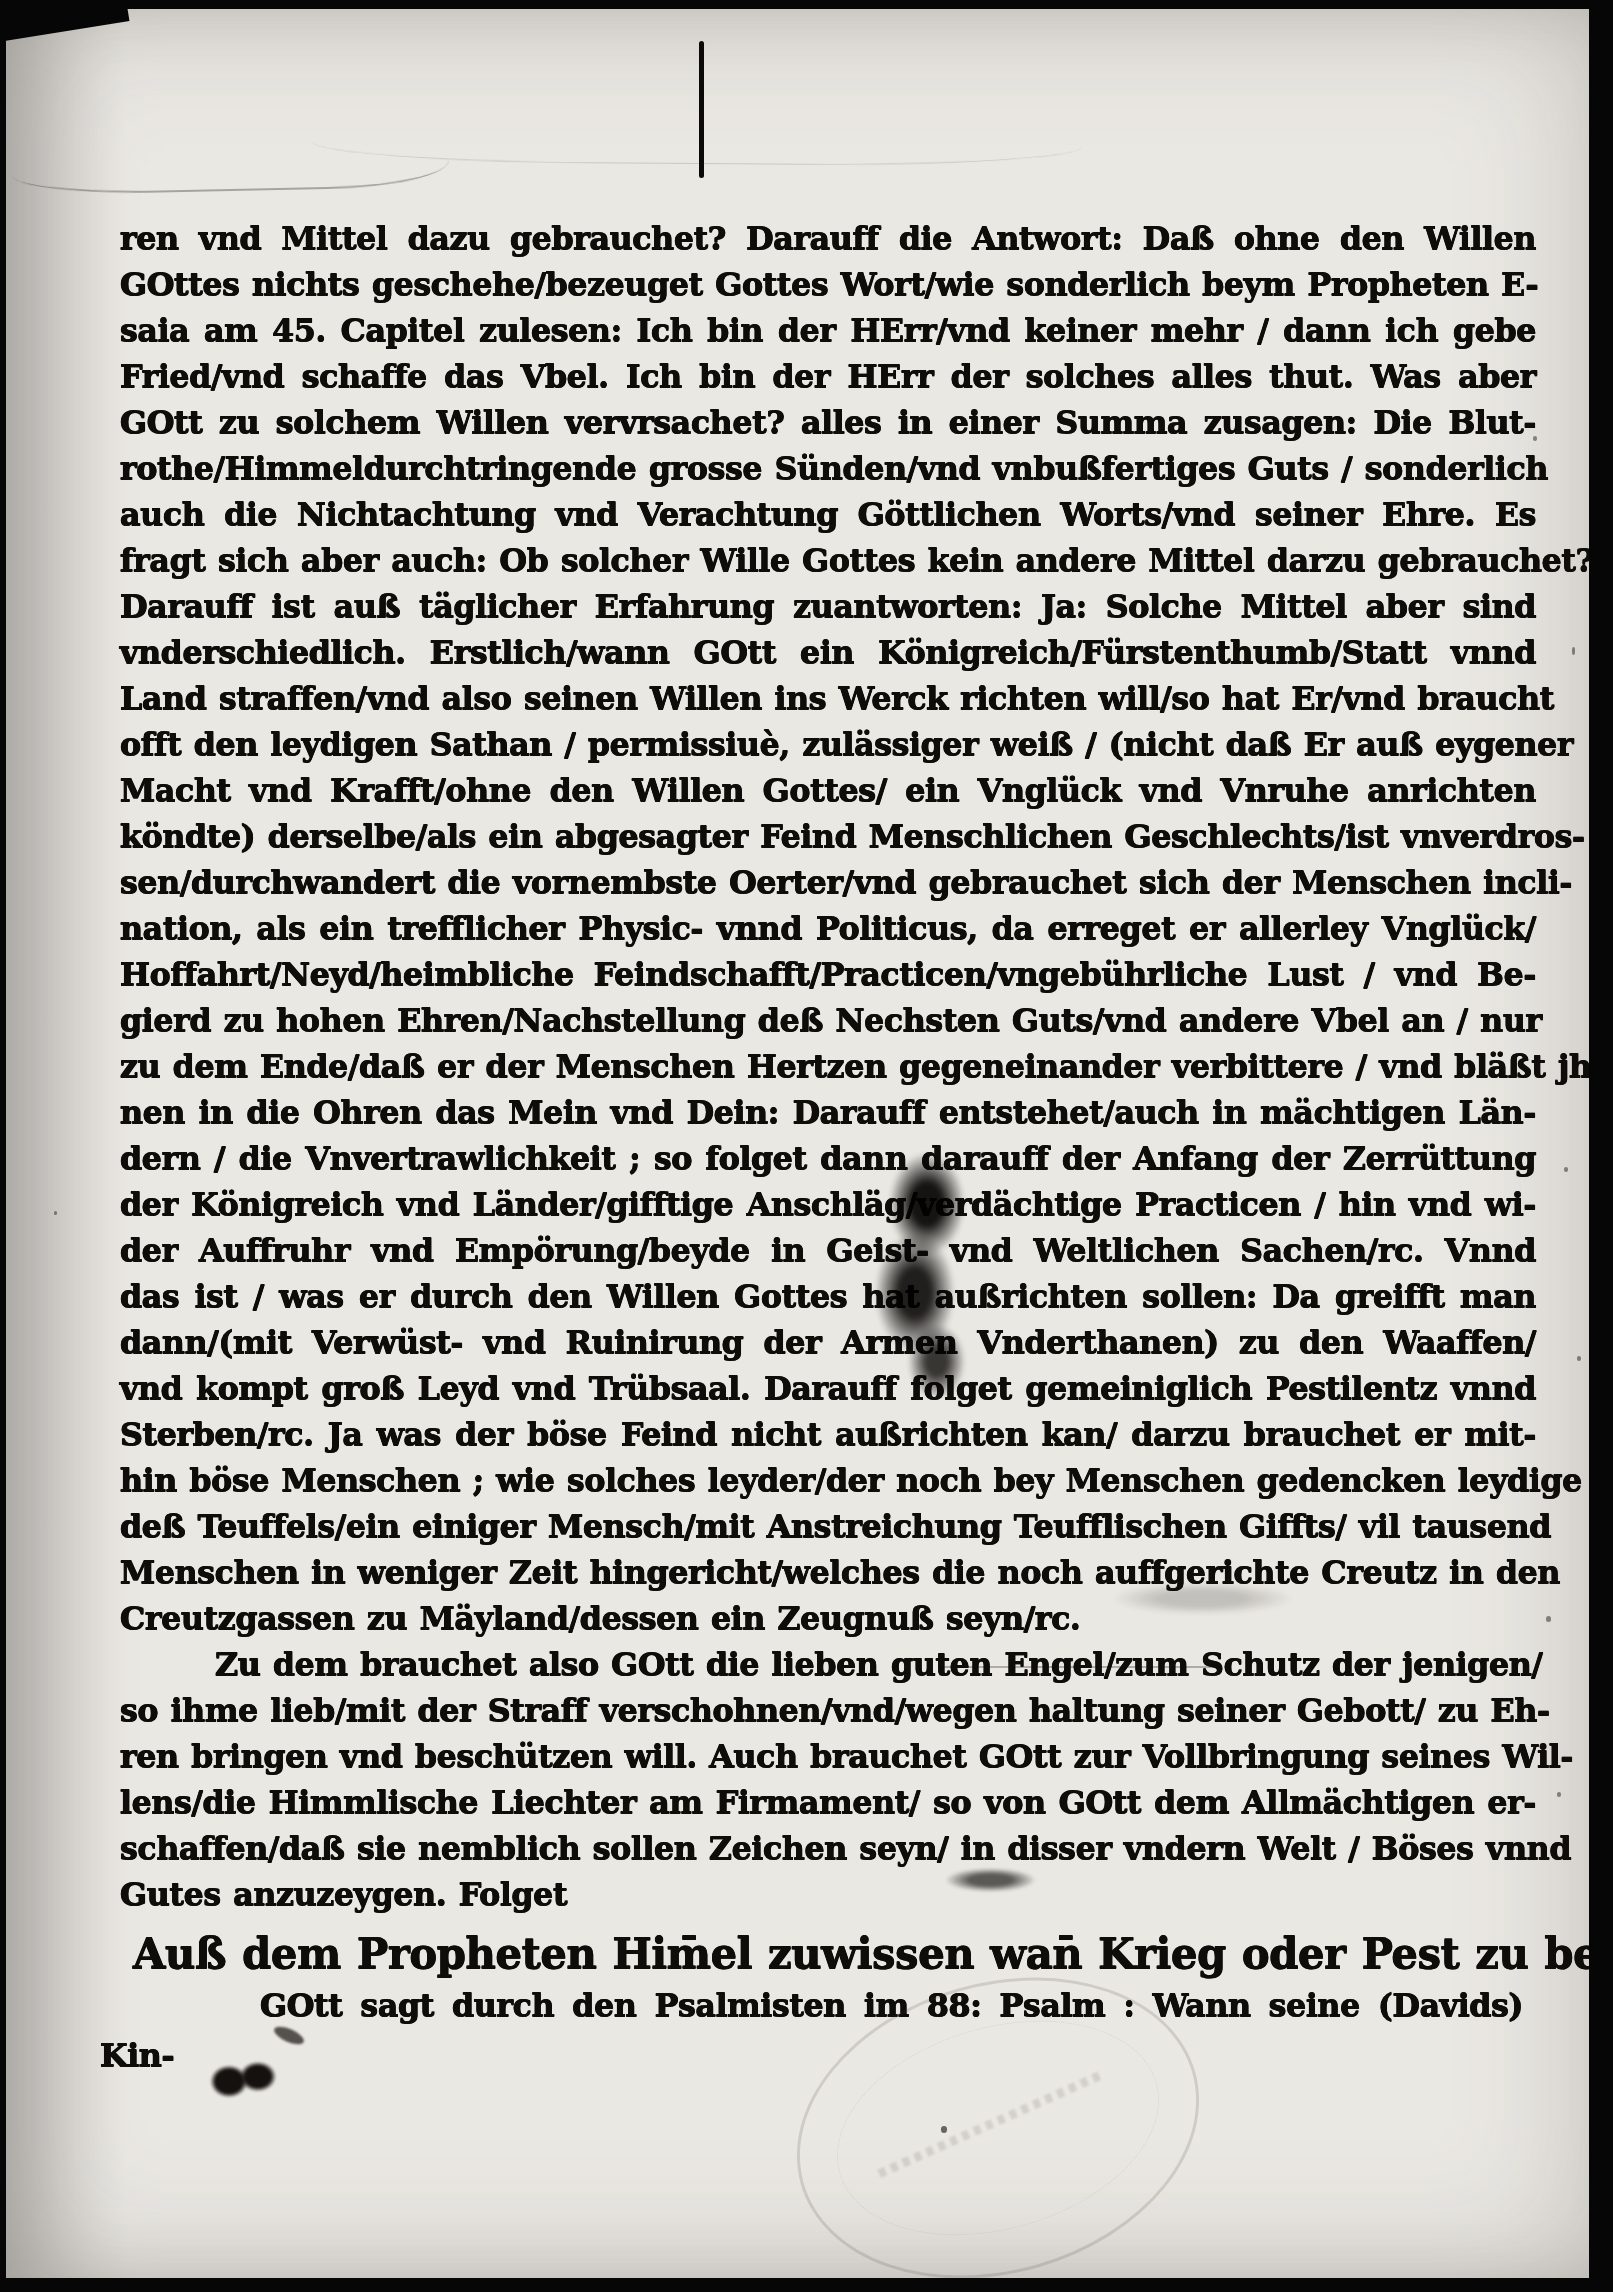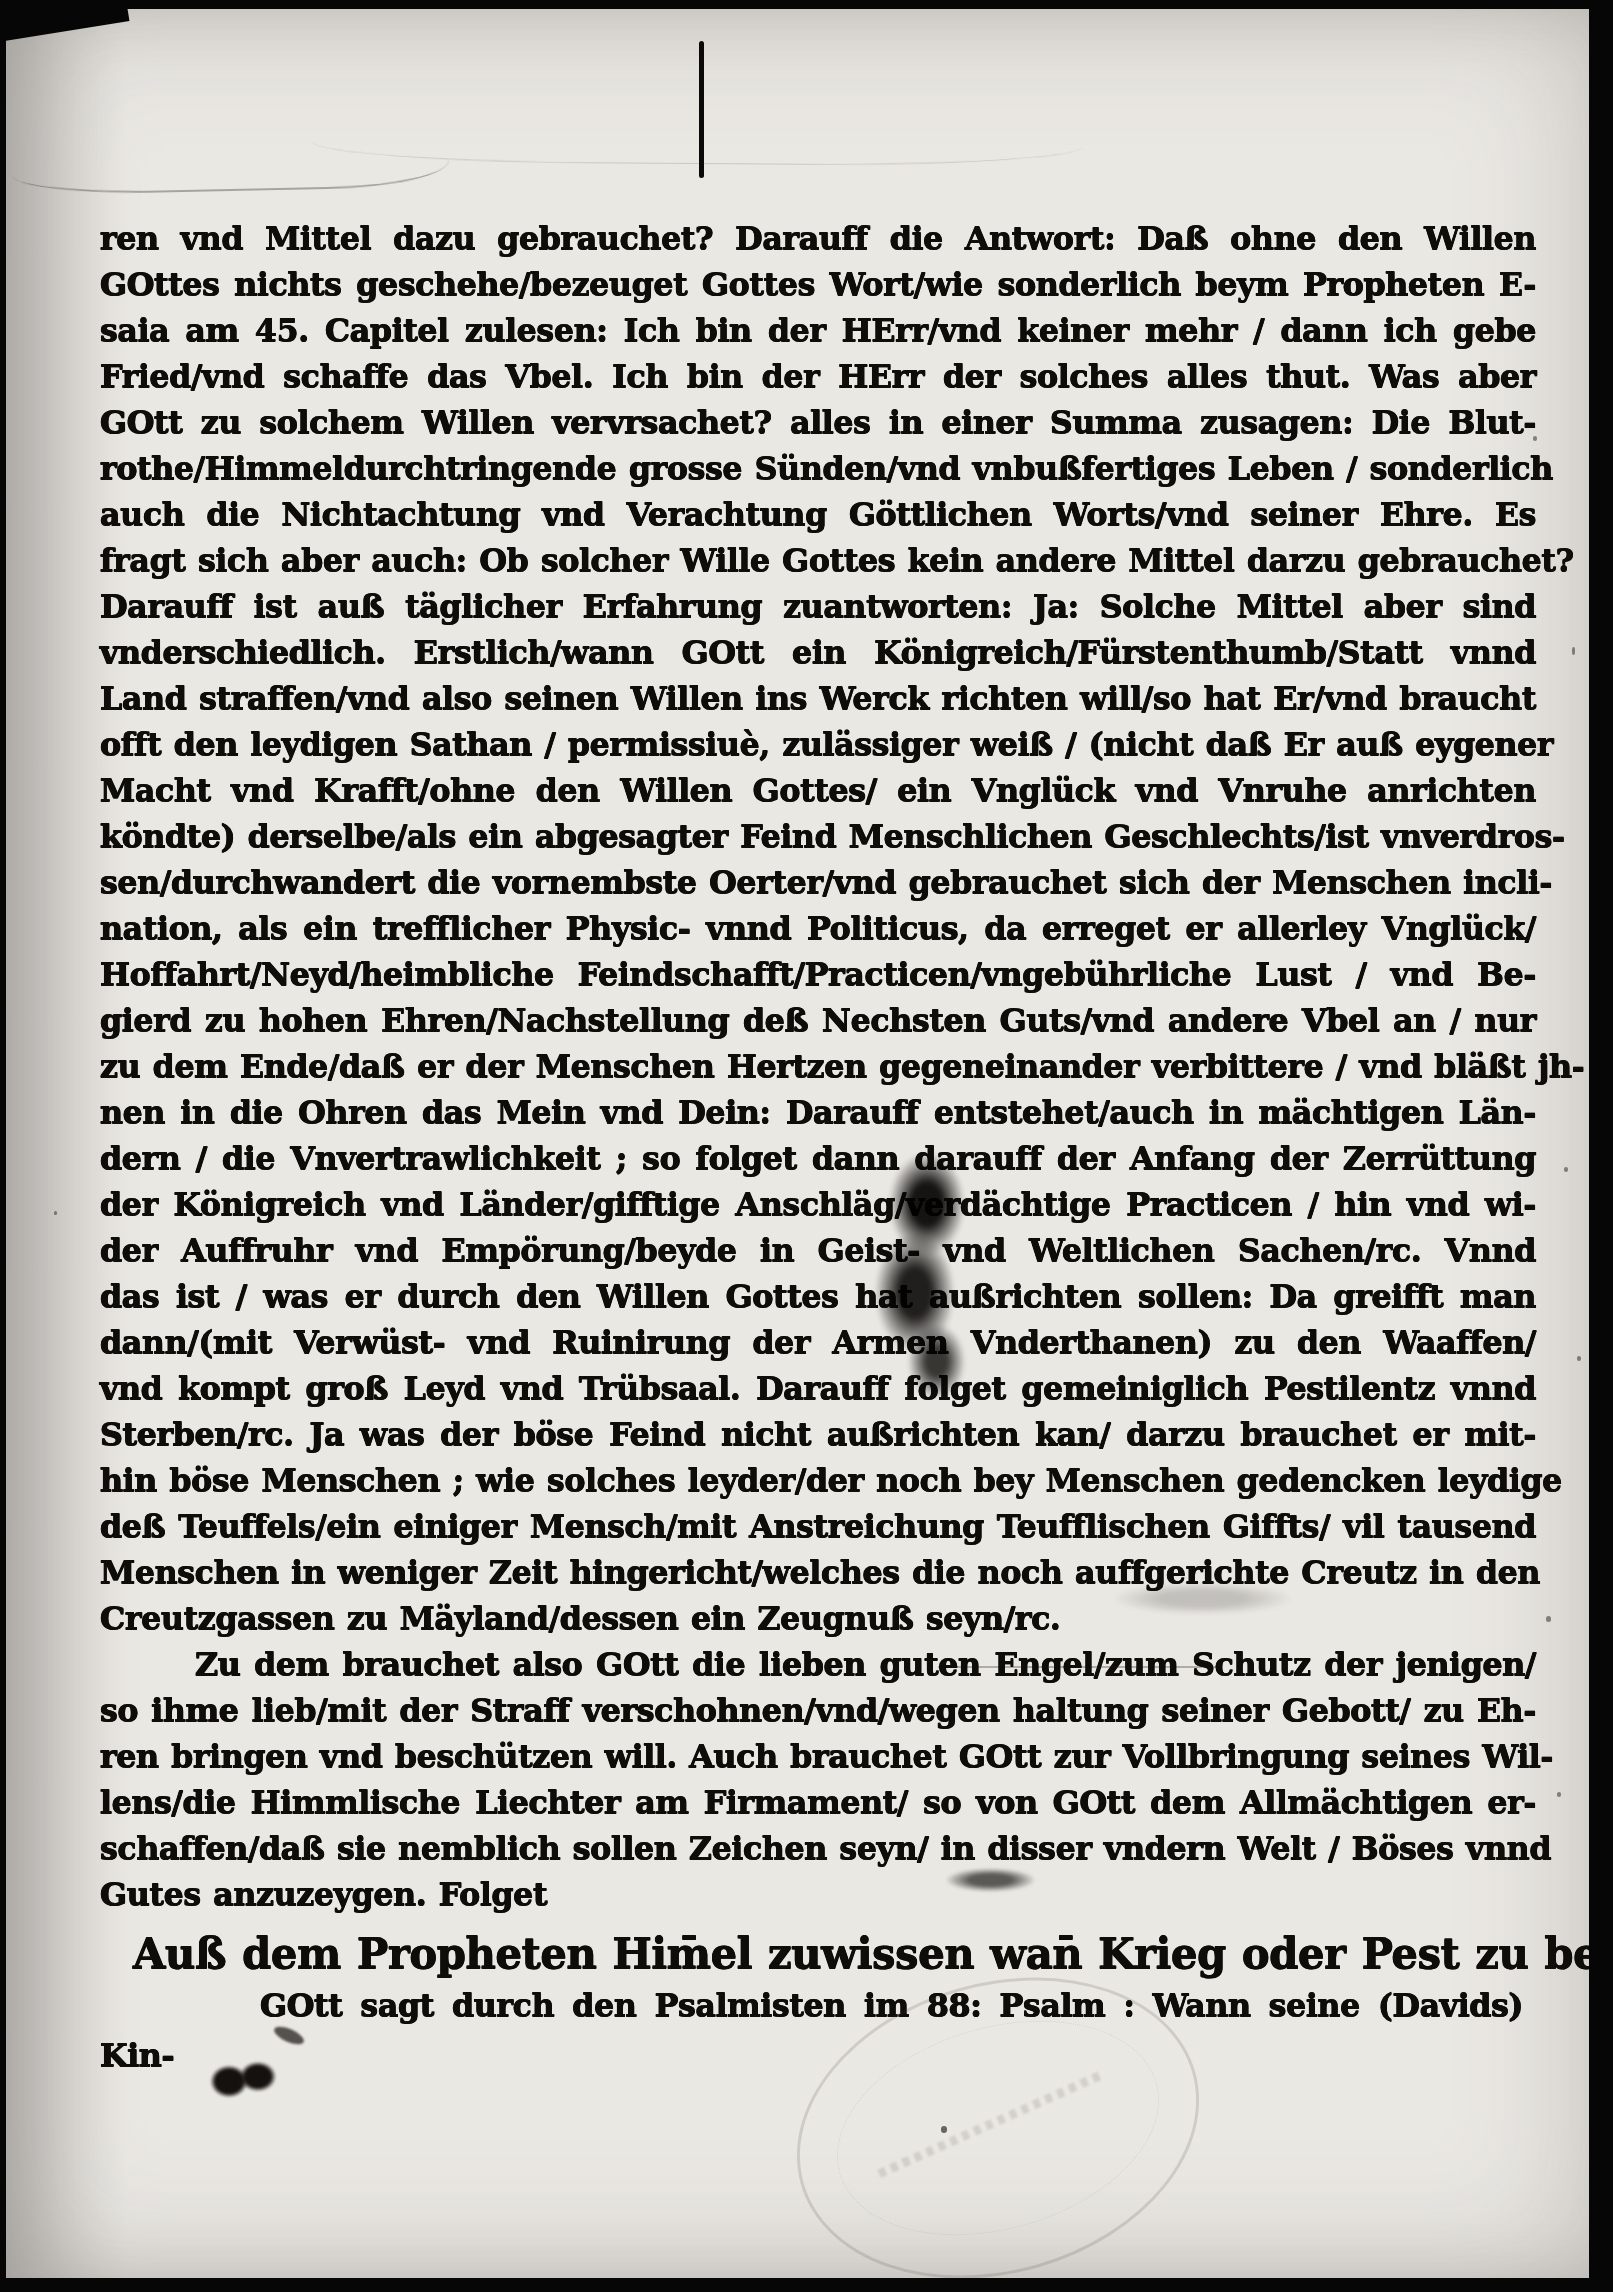--- a/index.html
+++ b/index.html
@@ -23,21 +23,21 @@
   .pencil-arc-b{position:absolute;left:306px;top:135px;width:770px;height:18.6px;
          border-bottom:1.9px solid rgba(35,33,30,.16);border-radius:0 0 50% 50%/0 0 140% 140%;
          transform:rotate(.4deg);filter:blur(0.7px);}
   .scratch-line{position:absolute;left:932px;top:1657px;width:278px;height:1.9px;
          background:rgba(20,18,16,.28);filter:blur(0.4px);}
   
   .text-block{position:absolute;left:94px;top:206px;width:1436px;color:#0f0d0a;
          font-size:32px;font-weight:700;line-height:46px;letter-spacing:-0.6px;word-spacing:1.9px;
          text-shadow:0.6px 0 0 currentColor, 0 0.6px 0 currentColor, 0.6px 0.6px 0 currentColor;
          overflow:visible;}
-  .line{white-space:nowrap;text-align:justify;text-align-last:justify;}
+  .line{white-space:nowrap;text-align:justify;text-align-last:justify;margin-left:20px;}
   .para .line:last-child{text-align-last:left;}
   .p2 .line:first-child{text-indent:95px;}
   .heading{margin-top:9.3px;font-size:42px;line-height:53px;padding:0 11px 0 33px;
          white-space:nowrap;text-align-last:justify;}
   .psalm{padding-left:160px;padding-right:13px;white-space:nowrap;text-align-last:justify;line-height:51px;}
   .catchword{padding-right:109px;line-height:48px;}
   
   .smudge-mid{position:absolute;left:858px;top:1141px;width:121px;height:246px;mix-blend-mode:multiply;
          background:
            radial-gradient(ellipse 42% 28% at 52% 22%, rgba(12,10,8,.95) 30%, rgba(12,10,8,0) 75%),
@@ -85,21 +85,21 @@
     <div class="pencil-arc-b"></div>
     <div class="scratch-line"></div>
 
     <div class="text-block">
       <div class="para p1">
           <div class="line">ren vnd Mittel dazu gebrauchet?  Darauff die Antwort:  Daß ohne den Willen</div>
           <div class="line">GOttes nichts geschehe/bezeuget Gottes Wort/wie sonderlich beym Propheten E-</div>
           <div class="line">saia am 45. Capitel zulesen:  Ich bin der HErr/vnd keiner mehr /  dann ich gebe</div>
           <div class="line">Fried/vnd schaffe das Vbel.  Ich bin der HErr der solches alles thut.  Was aber</div>
           <div class="line">GOtt zu solchem Willen vervrsachet?  alles in einer Summa zusagen:  Die Blut-</div>
-          <div class="line">rothe/Himmeldurchtringende grosse Sünden/vnd vnbußfertiges Leben / sonderlich</div>
+          <div class="line">rothe/Himmeldurchtringende grosse Sünden/vnd vnbußfertiges Guts / sonderlich</div>
           <div class="line">auch die Nichtachtung vnd Verachtung Göttlichen Worts/vnd seiner Ehre.   Es</div>
           <div class="line">fragt sich aber auch:  Ob solcher Wille Gottes kein andere Mittel darzu gebrauchet?</div>
           <div class="line">Darauff ist auß täglicher Erfahrung zuantworten:  Ja:  Solche Mittel aber sind</div>
           <div class="line">vnderschiedlich.  Erstlich/wann GOtt ein Königreich/Fürstenthumb/Statt vnnd</div>
           <div class="line">Land straffen/vnd also seinen Willen ins Werck richten will/so hat Er/vnd braucht</div>
           <div class="line">offt den leydigen Sathan / permissiuè, zulässiger weiß /  (nicht daß Er auß eygener</div>
           <div class="line">Macht vnd Krafft/ohne den Willen Gottes/ ein Vnglück vnd Vnruhe anrichten</div>
           <div class="line">köndte) derselbe/als ein abgesagter Feind Menschlichen Geschlechts/ist vnverdros-</div>
           <div class="line">sen/durchwandert die vornembste Oerter/vnd gebrauchet sich der Menschen incli-</div>
           <div class="line">nation,  als ein trefflicher Physic- vnnd Politicus,  da erreget er allerley Vnglück/</div>

